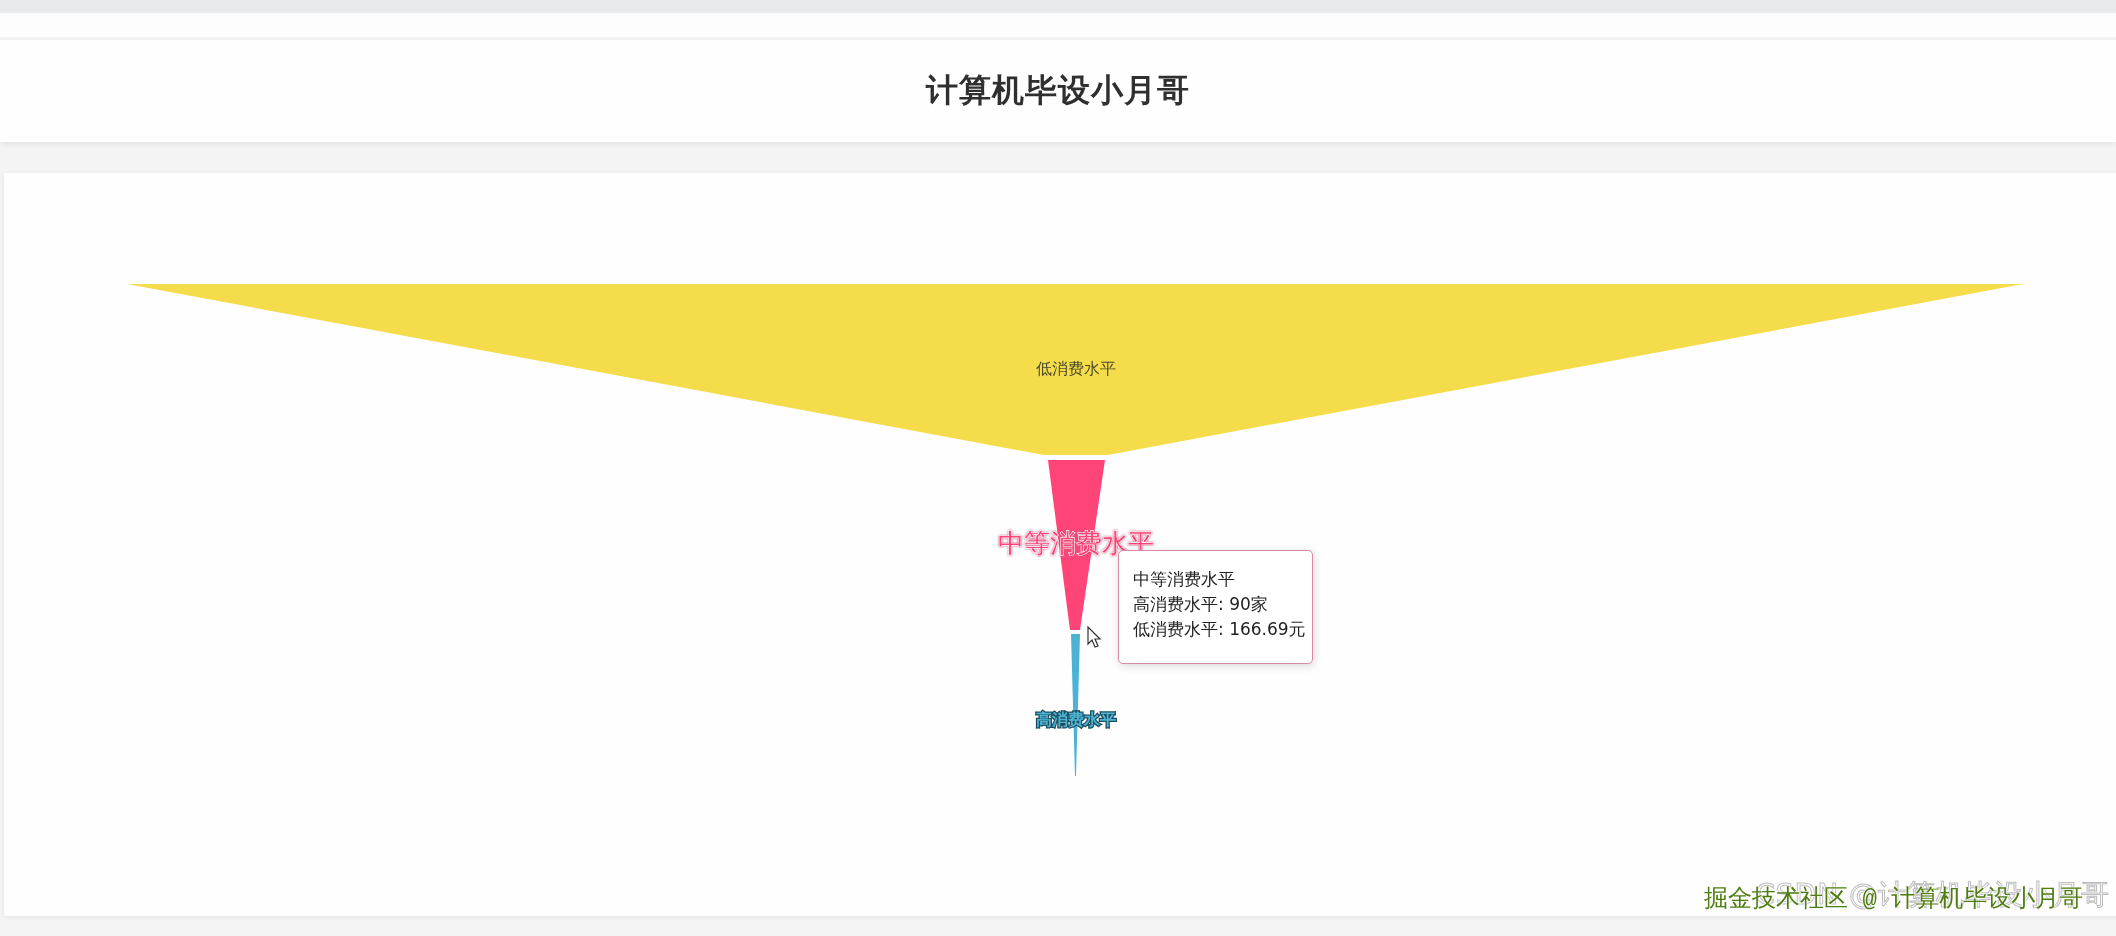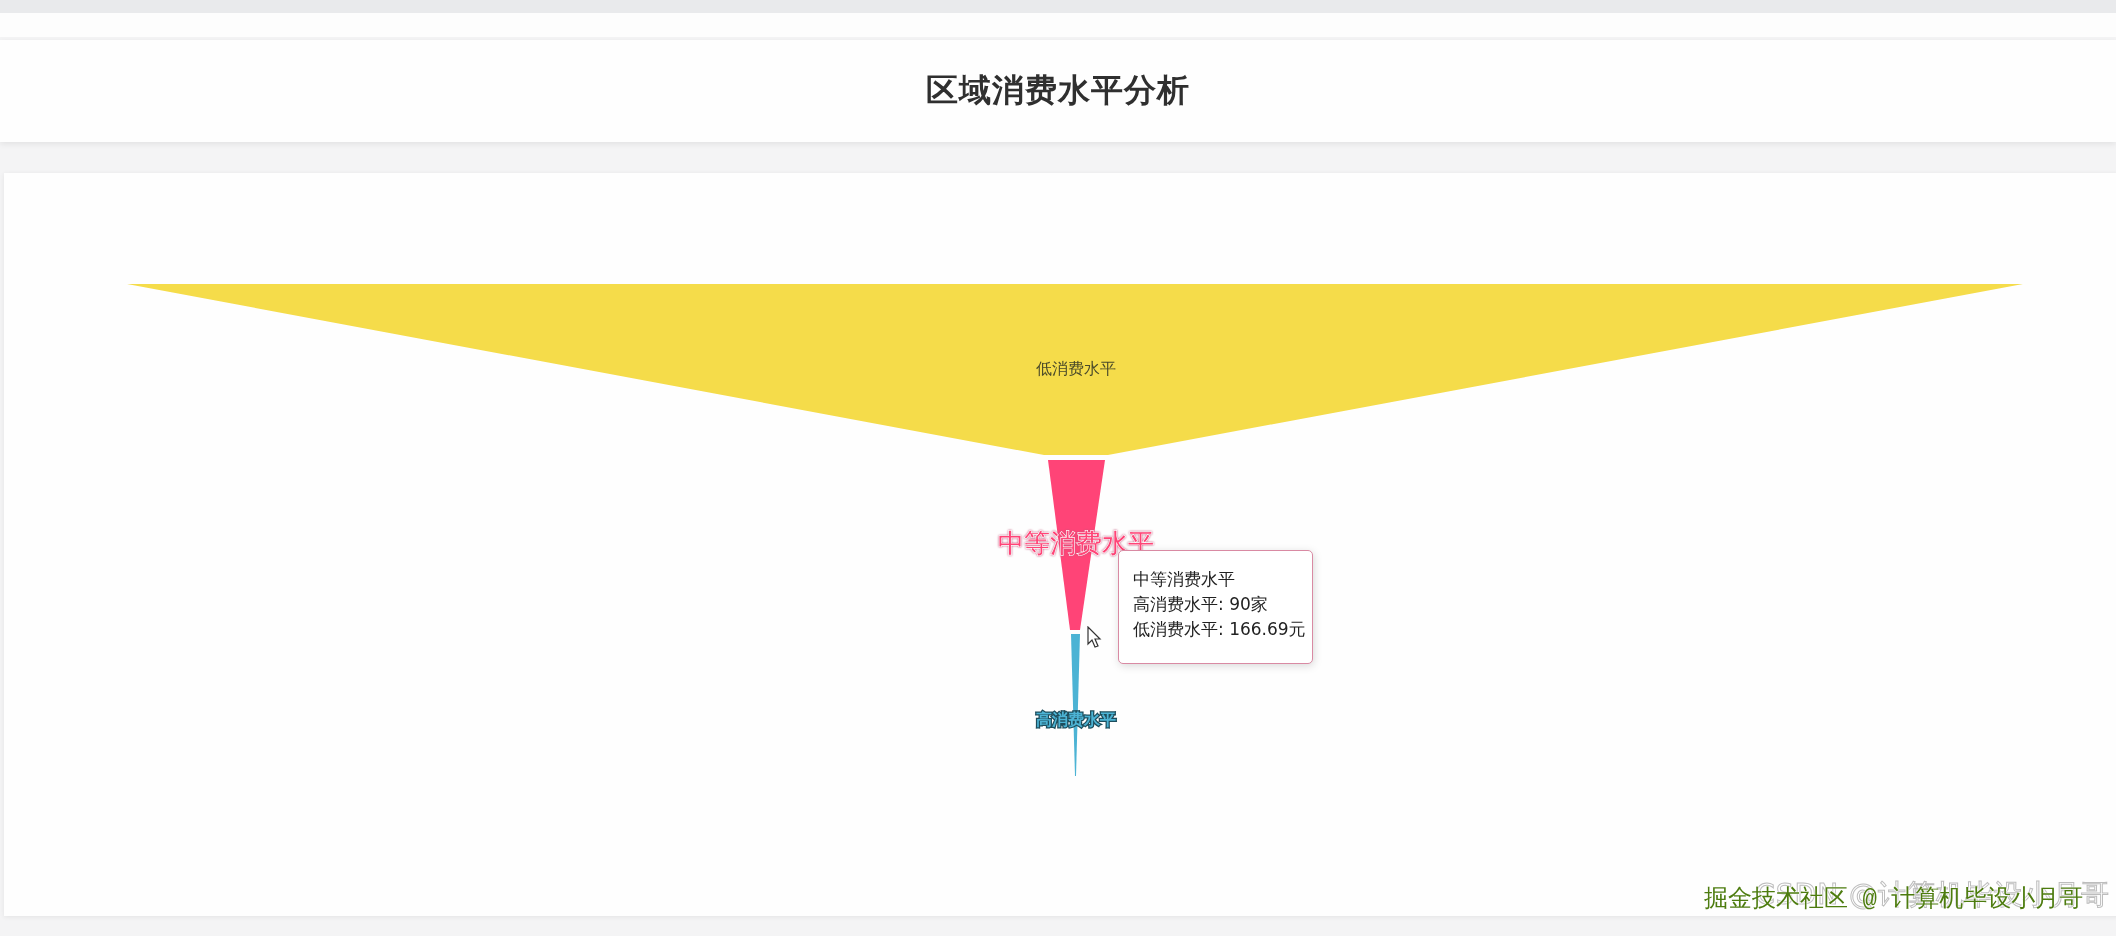--- a/index.html
+++ b/index.html
@@ -46,21 +46,21 @@
     font-family: Liberation Mono, monospace;
   }
 </style>
 </head>
 <body>
 
 <div class="top-strip"></div>
 <div class="top-bar"></div>
 
 <div class="title-card">
-  <h1>区域消费水平分析</h1>
+  <h1>计算机毕设小月哥</h1>
 </div>
 
 <div class="chart-card">
   <svg class="chart-svg" width="2116" height="743" viewBox="0 173 2116 743">
 
     <polygon points="123,284 2019,284 1104,455 1040,455" fill="#f5dc4a"></polygon>
 
     <polygon points="1044,460 1101,460 1076,630 1066,630" fill="#ff4477"></polygon>
 
     <polygon points="1067,634 1076,634 1072,776 1071,776" fill="#4cb3d4"></polygon>

